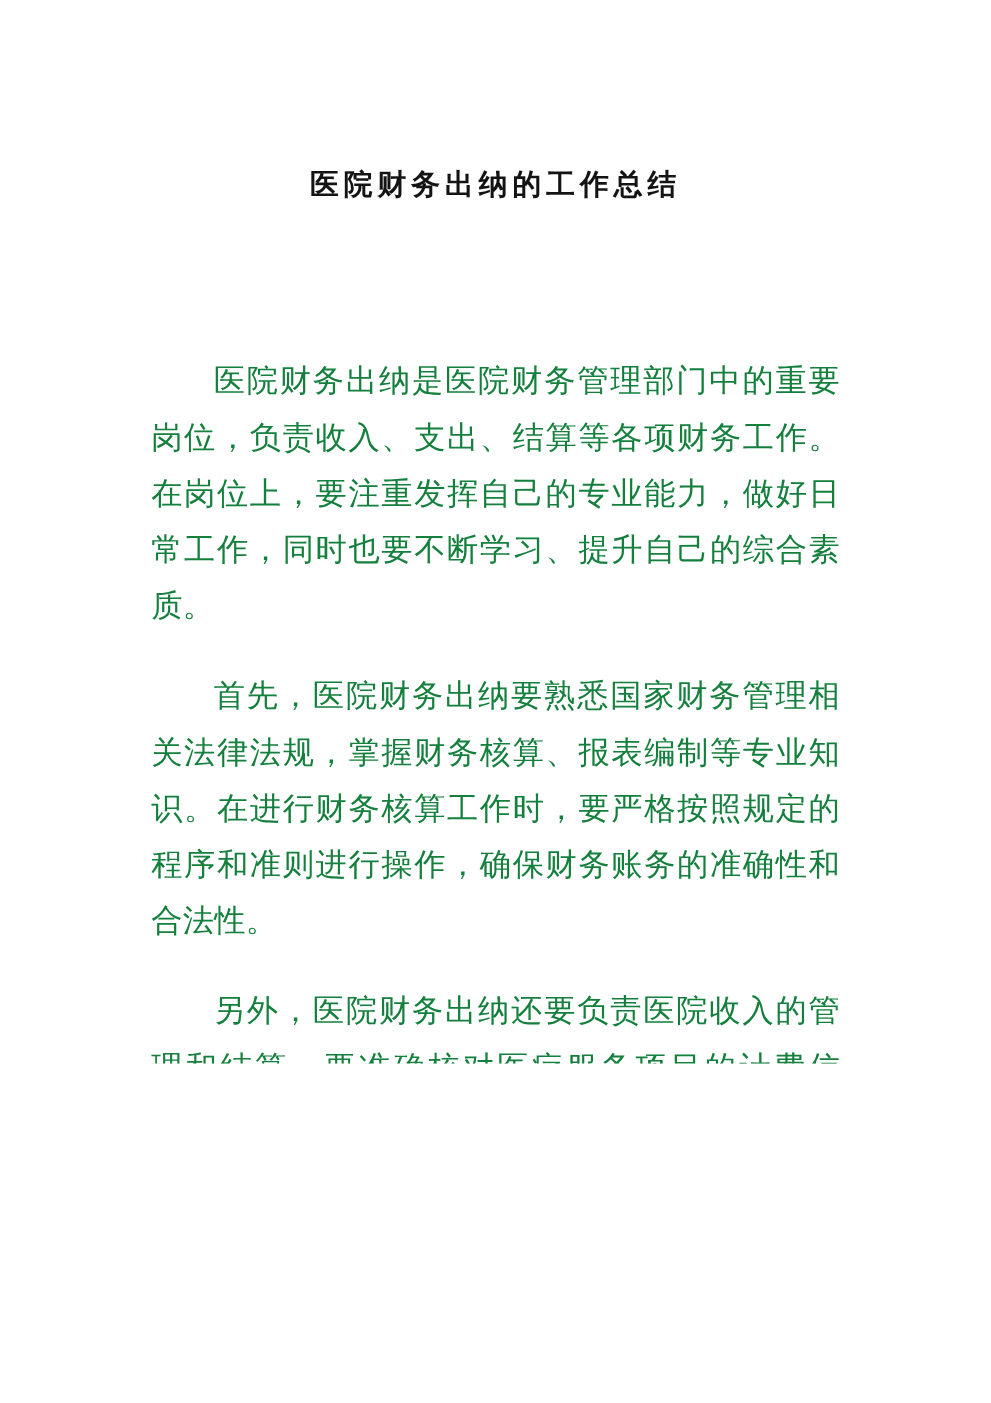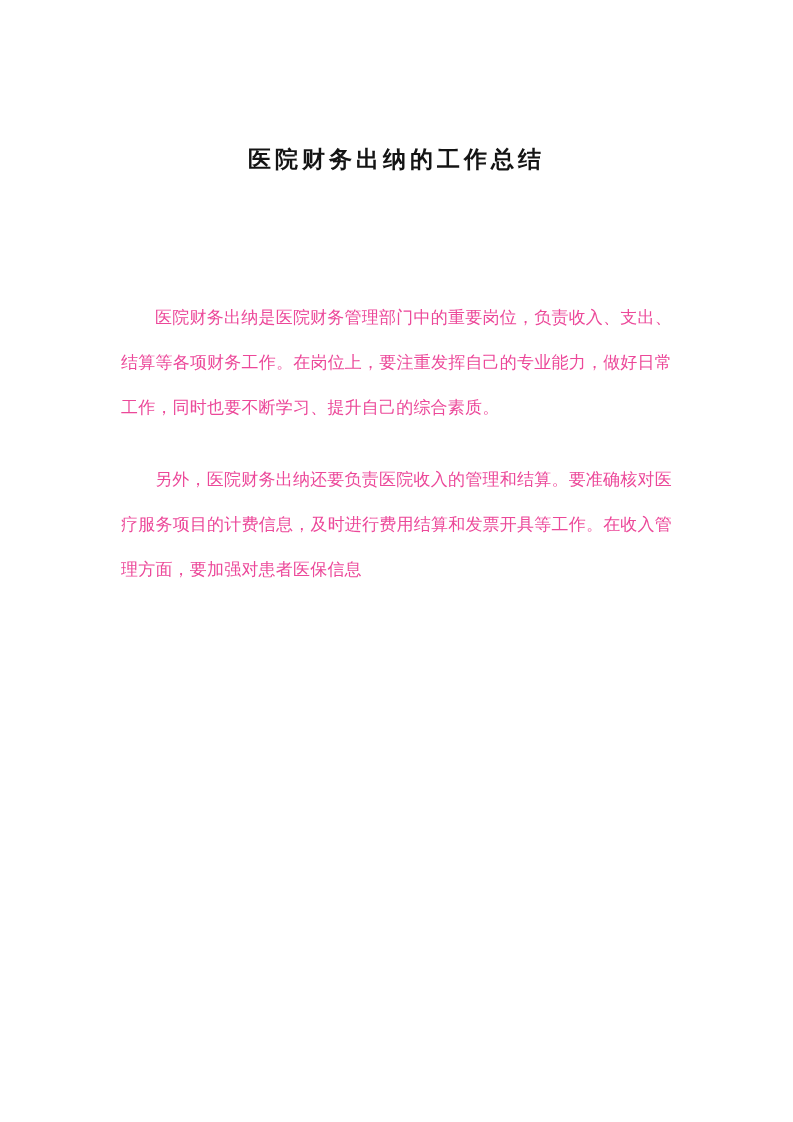--- a/index.html
+++ b/index.html
@@ -4,21 +4,21 @@
 <style>
   html, body {
     margin: 0;
     padding: 0;
     background: #ffffff;
   }
   .page {
     position: relative;
     width: 793px;
     height: 851px;
-    margin: 12px auto;
+    margin: 0 auto;
     background: #ffffff;
     overflow: hidden;
     box-sizing: border-box;
     padding: 133px 121px 0 121px;
     font-family: "Liberation Serif", "DejaVu Serif", serif;
     color: #141414;
     border-radius: 32px;
   }
   .doc-title {
     margin: 0;
@@ -27,32 +27,33 @@
     font-weight: bold;
     text-align: center;
     letter-spacing: 4px;
     color: #141414;
   }
   .doc-body {
     margin-top: 120px;
   }
   .doc-paragraph {
     margin: 0 0 27px 0;
-    font-size: 17px;
+    font-size: 25px;
     line-height: 45px;
     text-indent: 2em;
     text-align: justify;
     letter-spacing: 0.2px;
-    color: #ec4899;
+    color: #15803d;
     word-break: break-all;
   }
 </style>
 </head>
 <body>
 
 <div class="page">
   <h1 class="doc-title">医院财务出纳的工作总结</h1>
 
   <div class="doc-body">
     <p class="doc-paragraph">医院财务出纳是医院财务管理部门中的重要岗位，负责收入、支出、结算等各项财务工作。在岗位上，要注重发挥自己的专业能力，做好日常工作，同时也要不断学习、提升自己的综合素质。</p>
+    <p class="doc-paragraph">首先，医院财务出纳要熟悉国家财务管理相关法律法规，掌握财务核算、报表编制等专业知识。在进行财务核算工作时，要严格按照规定的程序和准则进行操作，确保财务账务的准确性和合法性。</p>
     <p class="doc-paragraph">另外，医院财务出纳还要负责医院收入的管理和结算。要准确核对医疗服务项目的计费信息，及时进行费用结算和发票开具等工作。在收入管理方面，要加强对患者医保信息</p>
   </div>
 </div>
 
 </body></html>

